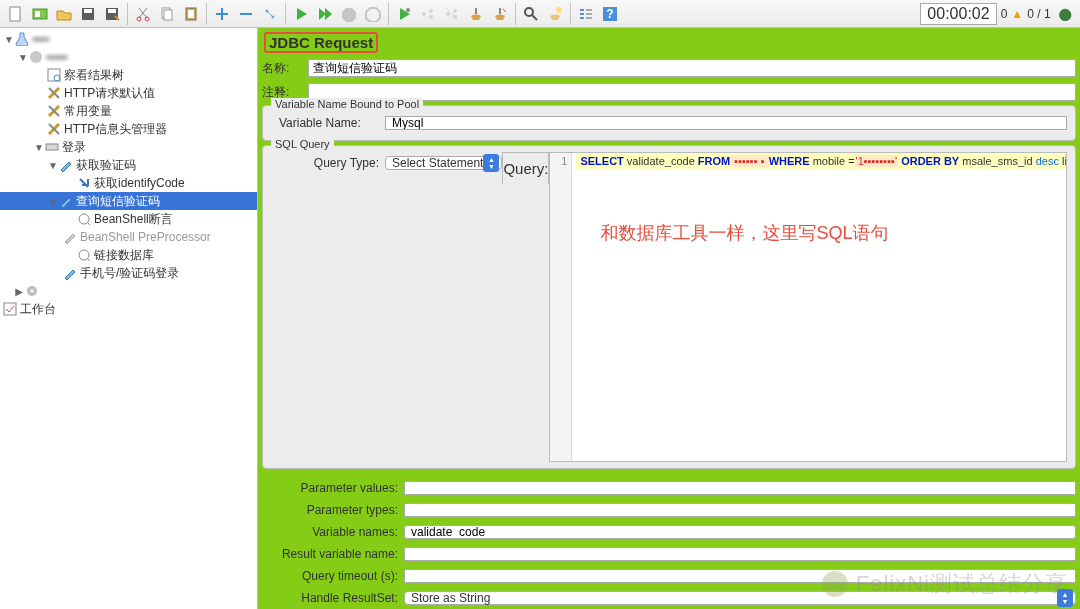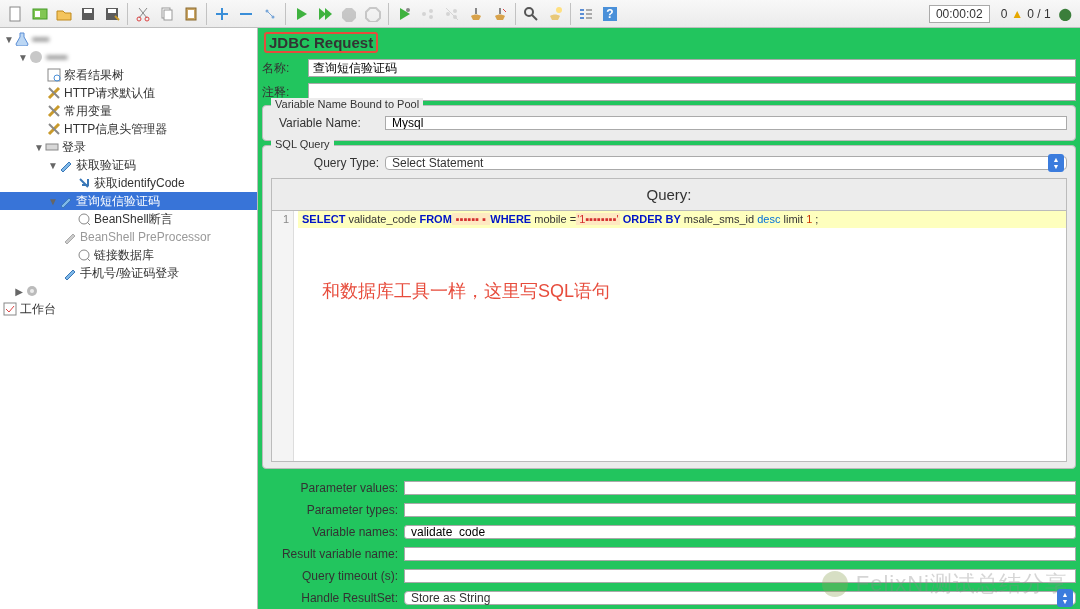--- a/index.html
+++ b/index.html
@@ -3,52 +3,52 @@
 <meta charset="utf-8">
 <style>
 * { box-sizing: border-box; margin: 0; padding: 0; font-family: "Lucida Grande", "Helvetica Neue", Arial, sans-serif; }
 body { background: #ececec; font-size: 12px; color: #333; width: 1080px; height: 609px; overflow: hidden; }
 
 .toolbar { height: 28px; background: linear-gradient(#f8f8f8,#ebebeb); border-bottom: 1px solid #bfbfbf; display: flex; align-items: center; padding: 0 4px; }
 .toolbar .tb-btn { width: 22px; height: 22px; margin: 0 1px; display: flex; align-items: center; justify-content: center; border-radius: 3px; }
 .toolbar .tb-btn svg { display: block; }
 .toolbar .sep { width: 1px; height: 22px; background: #c2c2c2; margin: 0 3px; }
 .toolbar .spacer { flex: 1; }
-.timer { background: #fff; border: 1px solid #aaa; padding: 1px 6px; font-size: 12px; margin-right: 7px; }
+.timer { background: #fff; border: 1px solid #aaa; padding: 1px 6px; font-size: 16px; margin-right: 0; }
 .status-num { margin: 0 4px; font-size: 12px; }
 .warn { color: #e6a800; }
 
 .main { display: flex; height: calc(100% - 28px); }
 
 .sidebar { width: 258px; background: #fff; border-right: 1px solid #bbb; overflow: auto; padding-top: 2px; }
 .tree-row { display: flex; align-items: center; height: 18px; padding-left: 4px; white-space: nowrap; }
 .tree-row .disclosure { width: 10px; text-align: center; color: #666; font-size: 10px; }
 .tree-row .icon { width: 16px; height: 16px; margin-right: 2px; display: inline-flex; align-items: center; justify-content: center; }
 .tree-row.selected { background: #3874d8; color: #fff; }
 .tree-row .gray { color: #999; }
 
-.content { flex: 1; background: #22c55e; display: flex; flex-direction: column; padding: 4px 4px 0 4px; overflow: hidden; }
+.content { flex: 1; background: #84cc16; display: flex; flex-direction: column; padding: 4px 4px 0 4px; overflow: hidden; }
 .title-bar { font-size: 15px; font-weight: bold; margin-bottom: 4px; padding-left: 2px; }
 .red-box { border: 2px solid #e74c3c; border-radius: 3px; padding: 0 3px; display: inline-block; }
 
 .form-row { display: flex; align-items: center; height: 22px; margin-bottom: 2px; }
 .form-row label { width: 42px; text-align: left; margin-right: 4px; }
 .form-row input { flex: 1; height: 18px; border: 1px solid #aaa; background: #fff; padding: 0 4px; font-size: 12px; }
 
 .group { border: 1px solid #bbb; border-radius: 4px; margin-bottom: 4px; background: #ececec; position: relative; padding: 6px 8px 6px 8px; }
 .group-title { position: absolute; top: -8px; left: 8px; background: #ececec; padding: 0 4px; font-size: 11px; color: #333; }
 
 .field-row { display: flex; align-items: center; height: 22px; }
 .field-row label { text-align: right; margin-right: 6px; }
 .field-row .lbl-100 { width: 100px; margin-left: 8px; }
 .field-row input, .field-row .select { flex: 1; height: 14px; border: 1px solid #aaa; background: #fff; padding: 0 6px; font-size: 12px; }
 .field-row .select { display: flex; align-items: center; justify-content: space-between; border-radius: 4px; }
 .select .arrows { width: 16px; height: 18px; background: #3b7cdd; border-radius: 3px; color: #fff; display: flex; flex-direction: column; align-items: center; justify-content: center; font-size: 7px; line-height: 7px; margin-right: -4px; }
 
-.sql-group { flex: 1; display: flex; flex-direction: column; min-height: 0; }
+.sql-group { flex: 1; display: flex; flex-direction: row; min-height: 0; }
 .sql-header { display: flex; justify-content: center; border: 1px solid #bbb; border-bottom: none; background: #ececec; height: 32px; align-items: center; font-size: 15px; }
 .sql-editor { flex: 1; border: 1px solid #bbb; background: #fff; position: relative; overflow: hidden; }
 .gutter { position: absolute; left: 0; top: 0; bottom: 0; width: 22px; background: #f4f4f4; border-right: 1px solid #ddd; text-align: right; padding: 2px 4px 0 0; color: #888; font-size: 11px; }
 .sql-line { position: absolute; left: 26px; right: 0; top: 0; background: #feffbe; padding: 2px 4px; font-family: Menlo, monospace; font-size: 11px; white-space: nowrap; }
 .kw-blue { color: #0014c7; font-weight: bold; }
 .kw-blue2 { color: #0070d8; }
 .kw-red { color: #d42e2e; background: rgba(255,200,200,0.4); padding: 0 1px; }
 .num { color: #c30; }
 .annotation { position: absolute; left: 50px; top: 68px; color: #e74c3c; font-size: 18px; font-weight: 400; }
 

